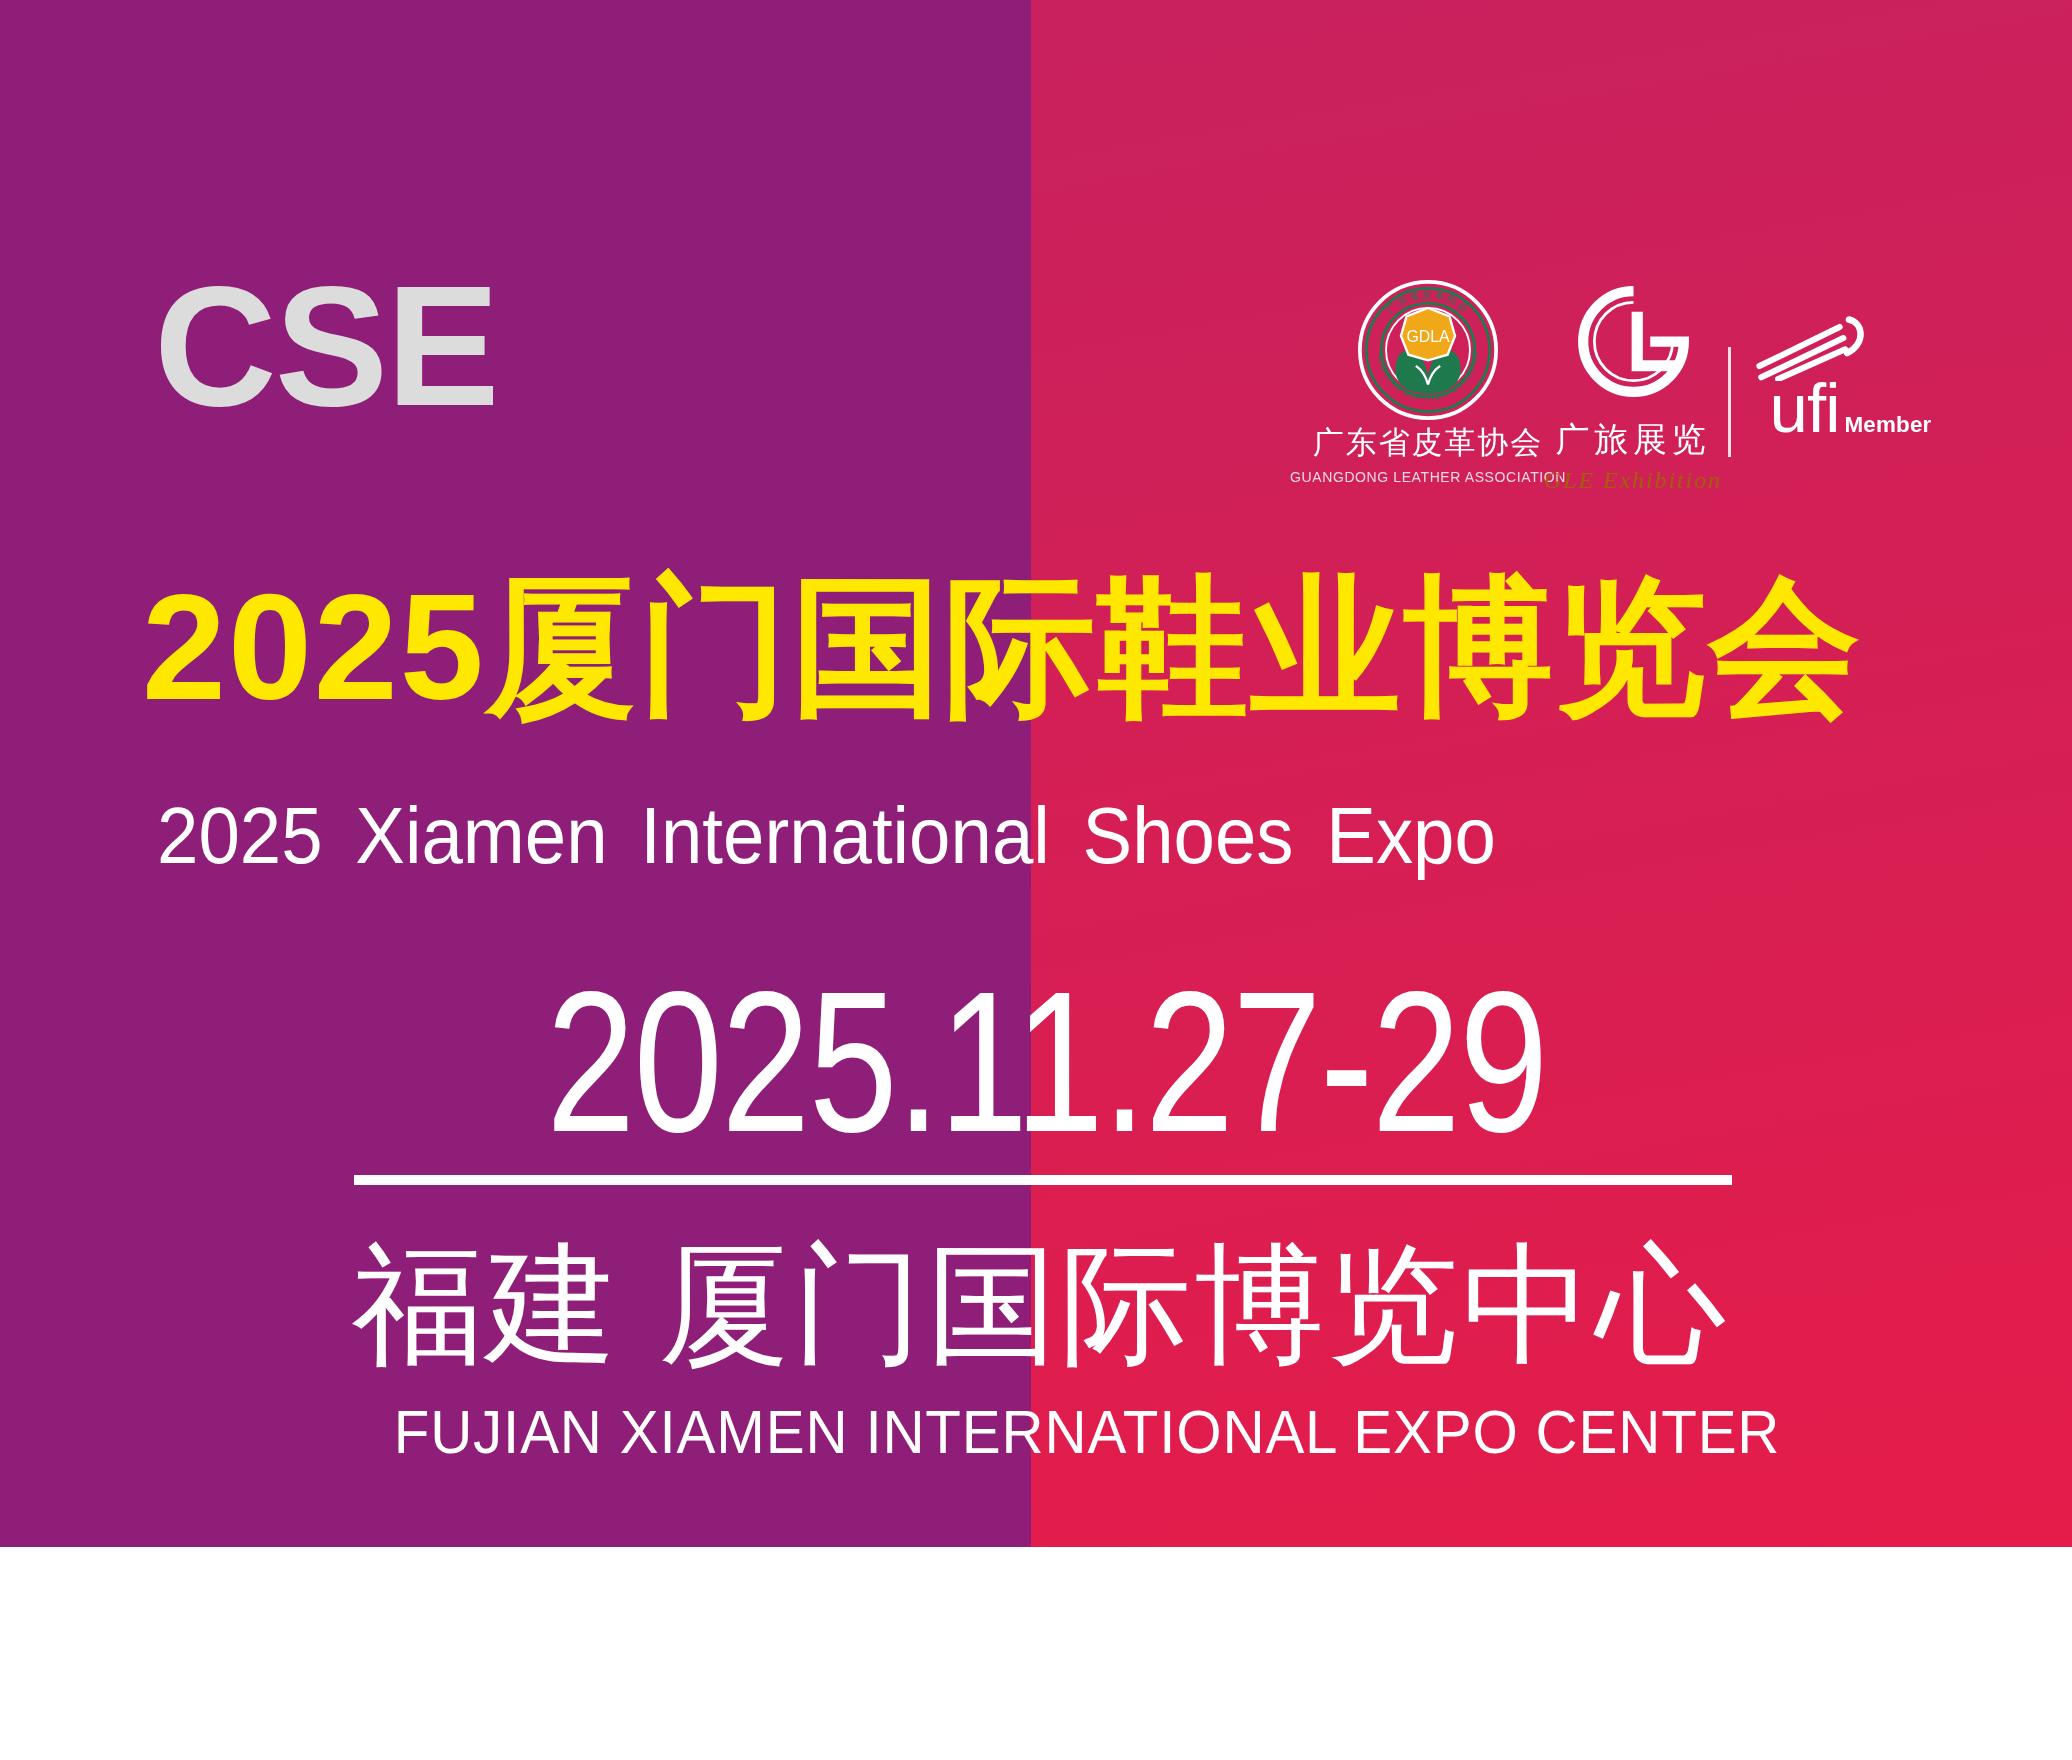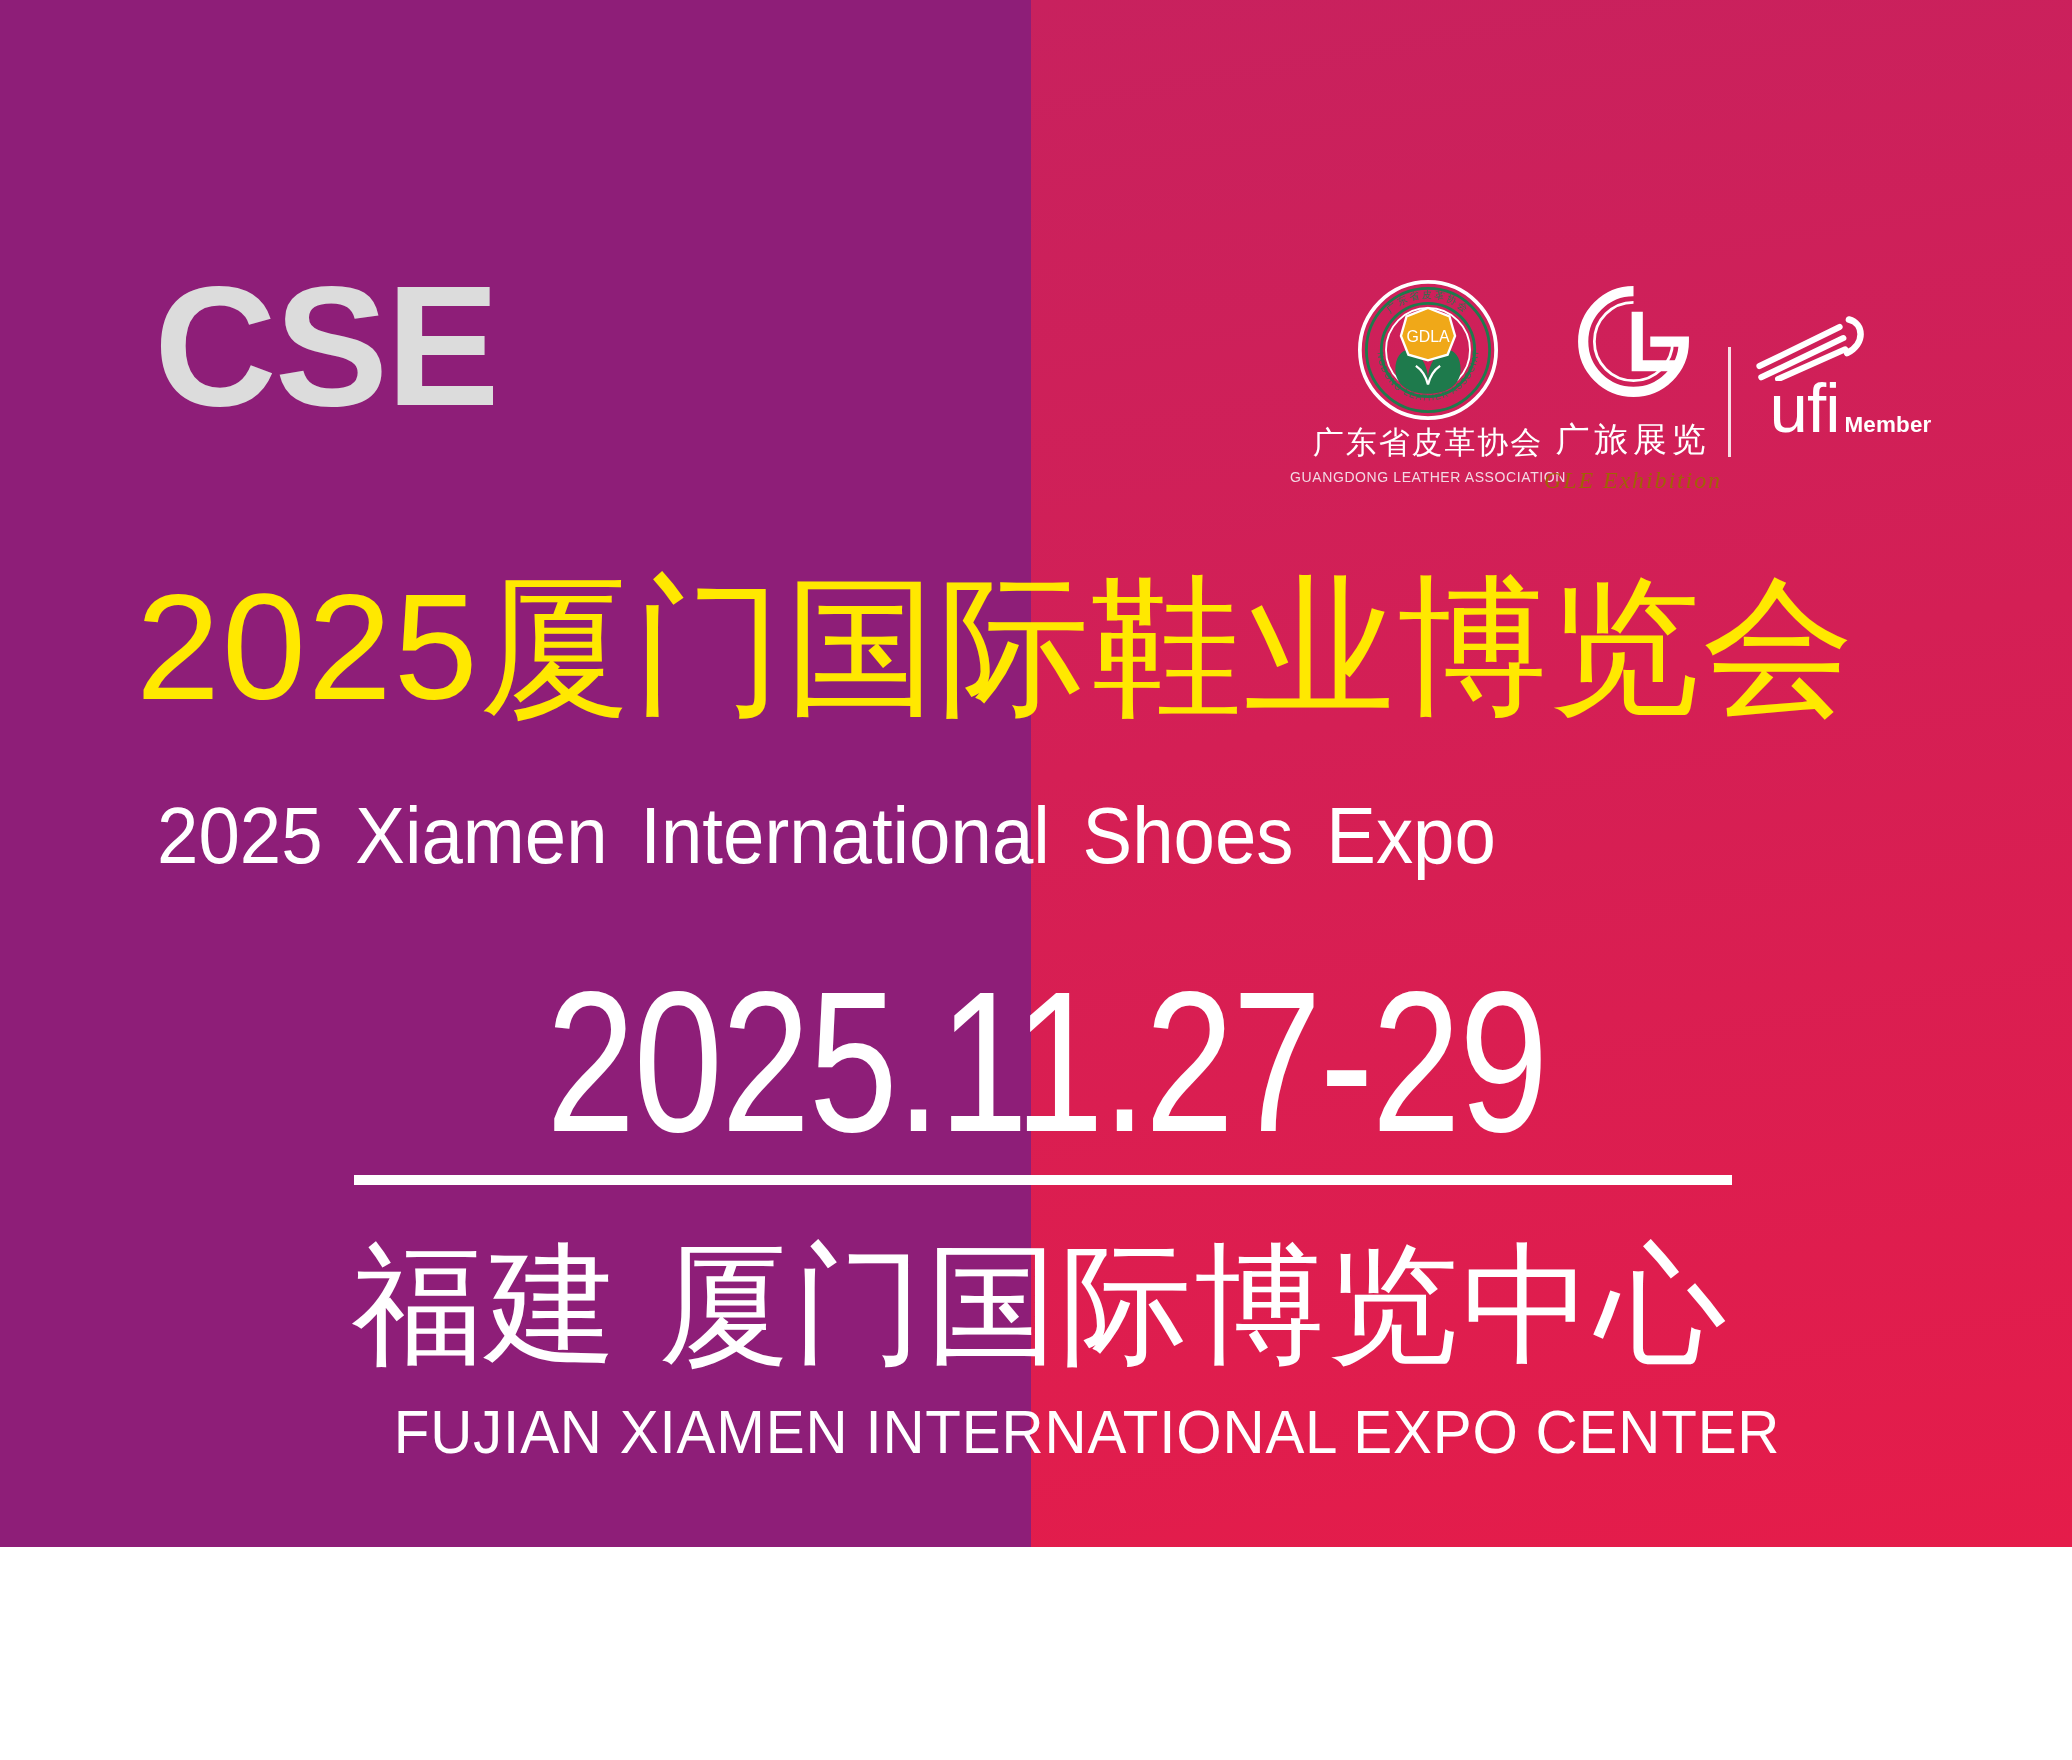--- a/index.html
+++ b/index.html
@@ -154,26 +154,26 @@
     font-size: 22.4px;
     font-weight: 700;
     color: #ffffff;
     margin-left: 4.7px;
     letter-spacing: 0.2px;
   }
 
   
   .title-cn {
     position: absolute;
-    left: 136px;
+    left: 142px;
     top: 567px;
     width: 1799px;
     font-size: 151px;
     line-height: 1.06;
-    font-weight: 400;
+    font-weight: 700;
     color: #FFE800;
     letter-spacing: 1.9px;
     white-space: nowrap;
   }
 
   
   .title-en {
     position: absolute;
     left: 157px;
     top: 792px;

